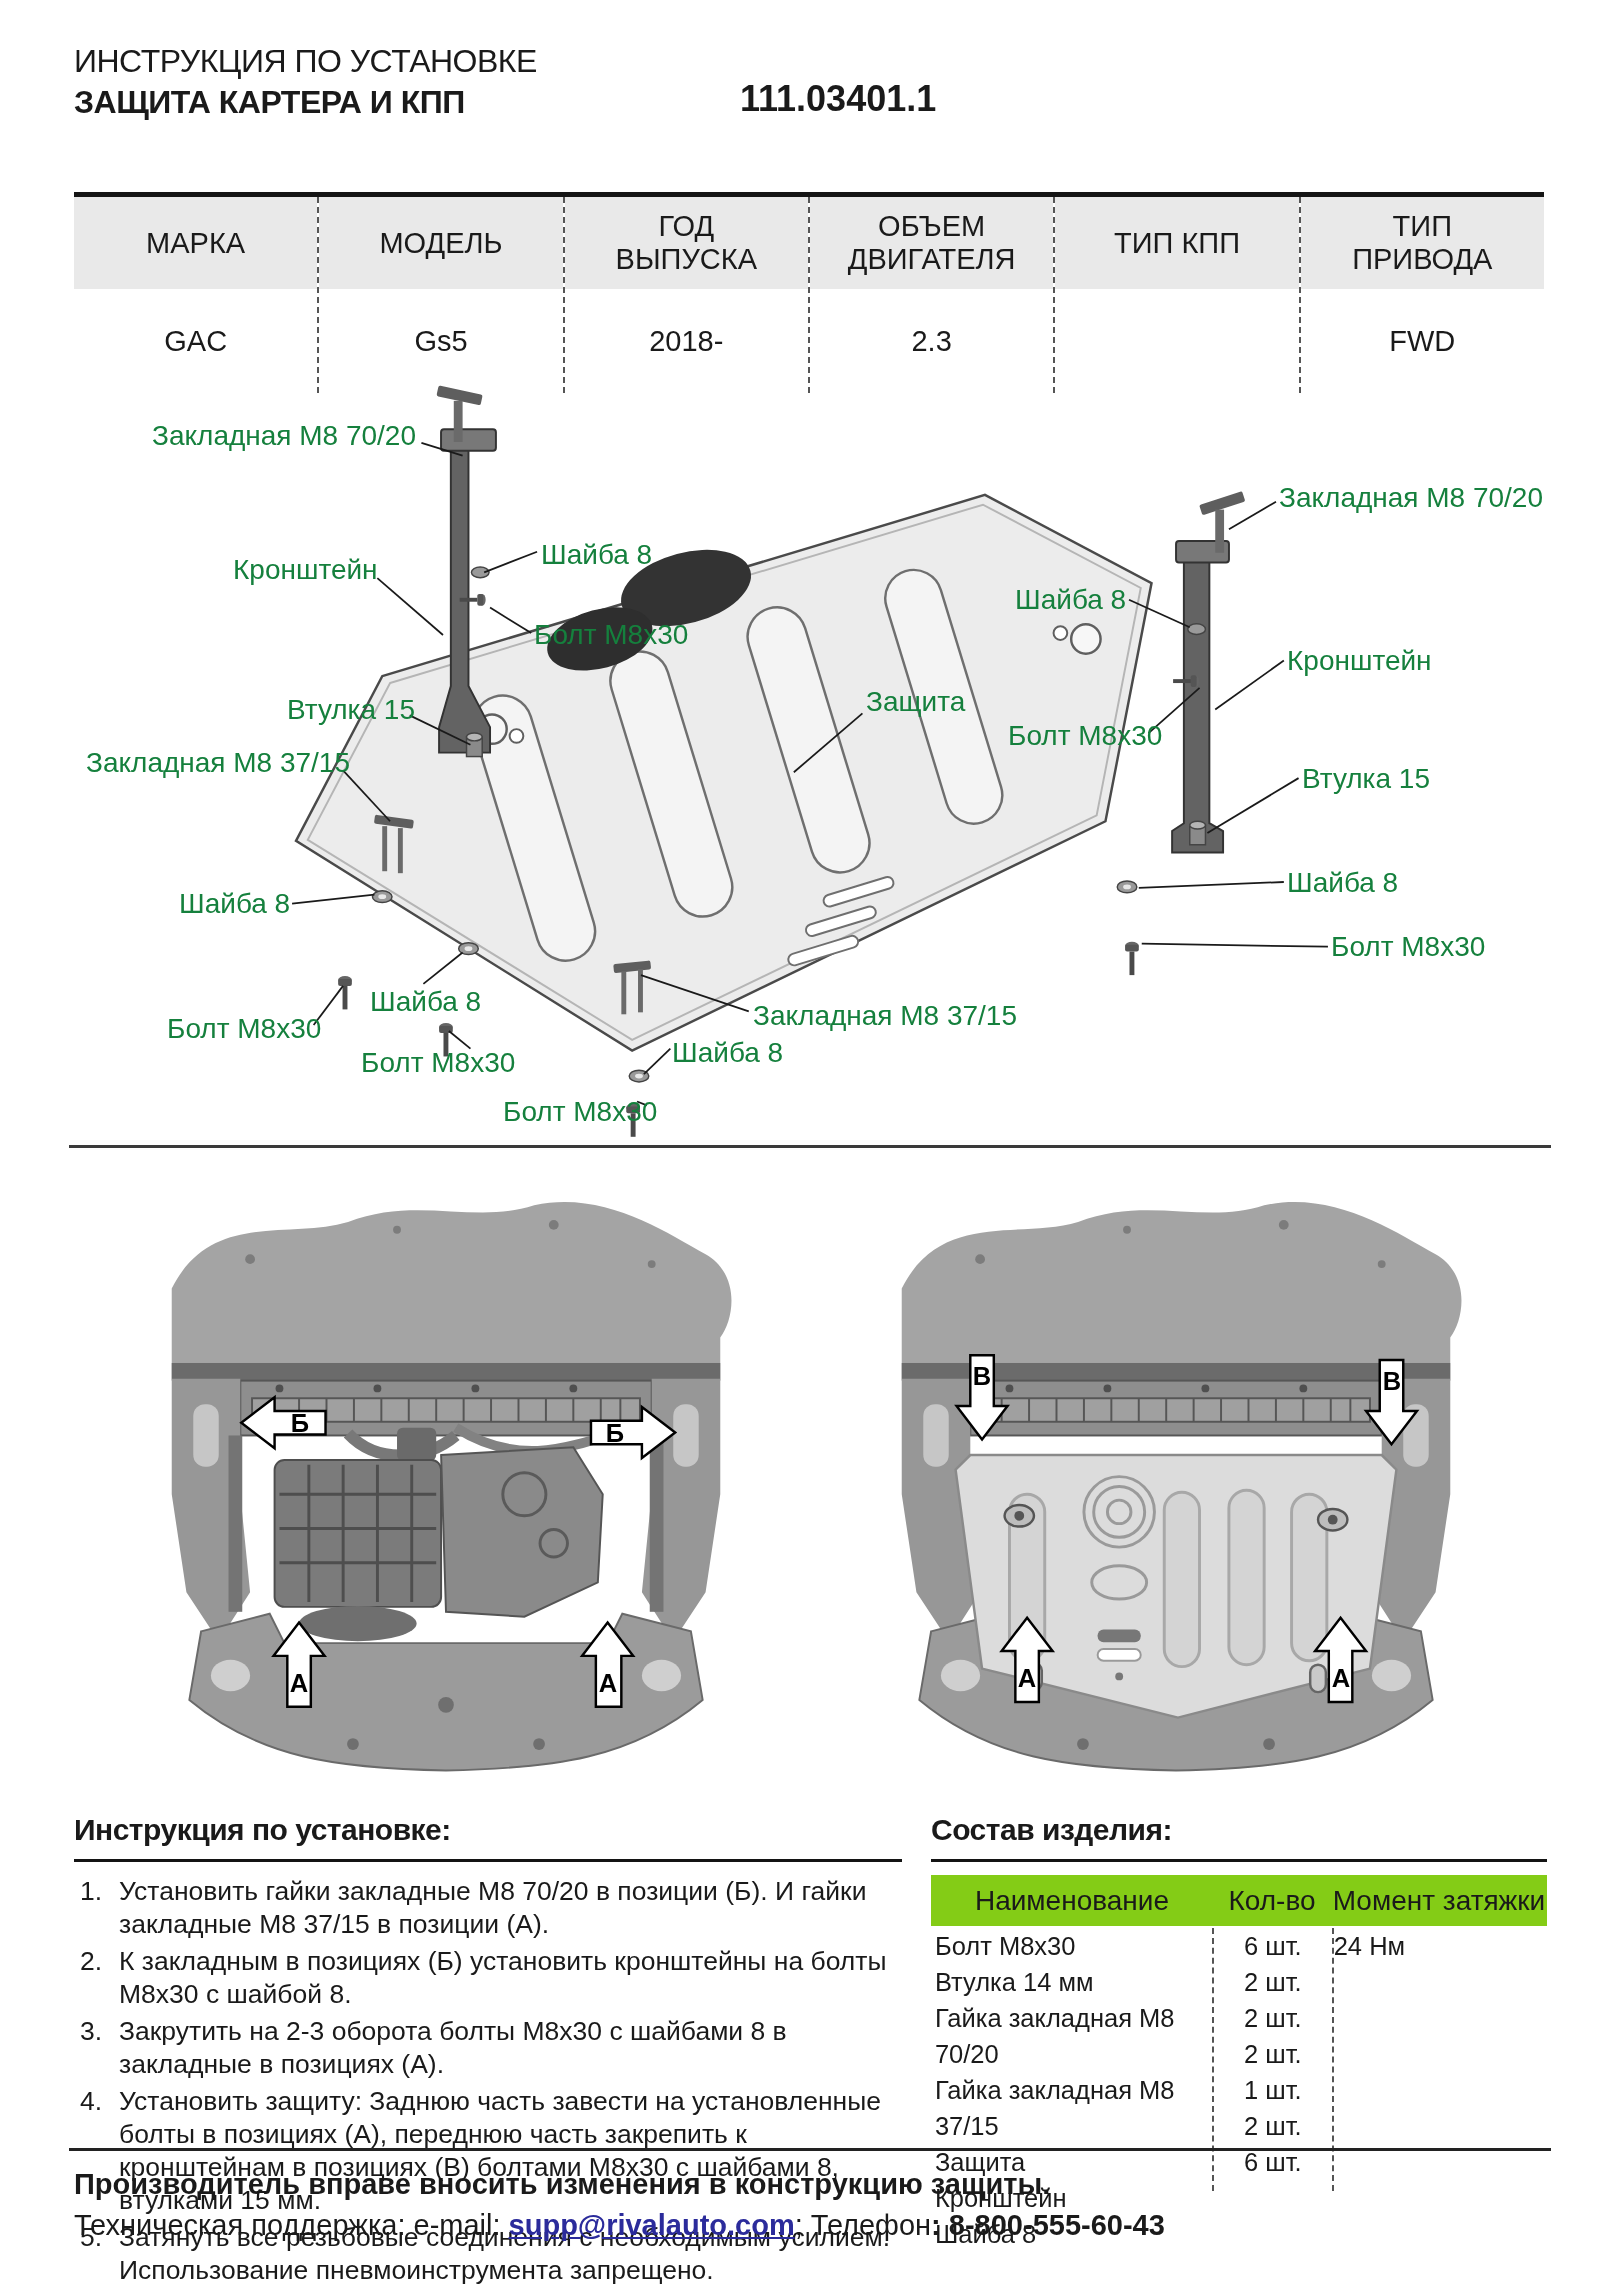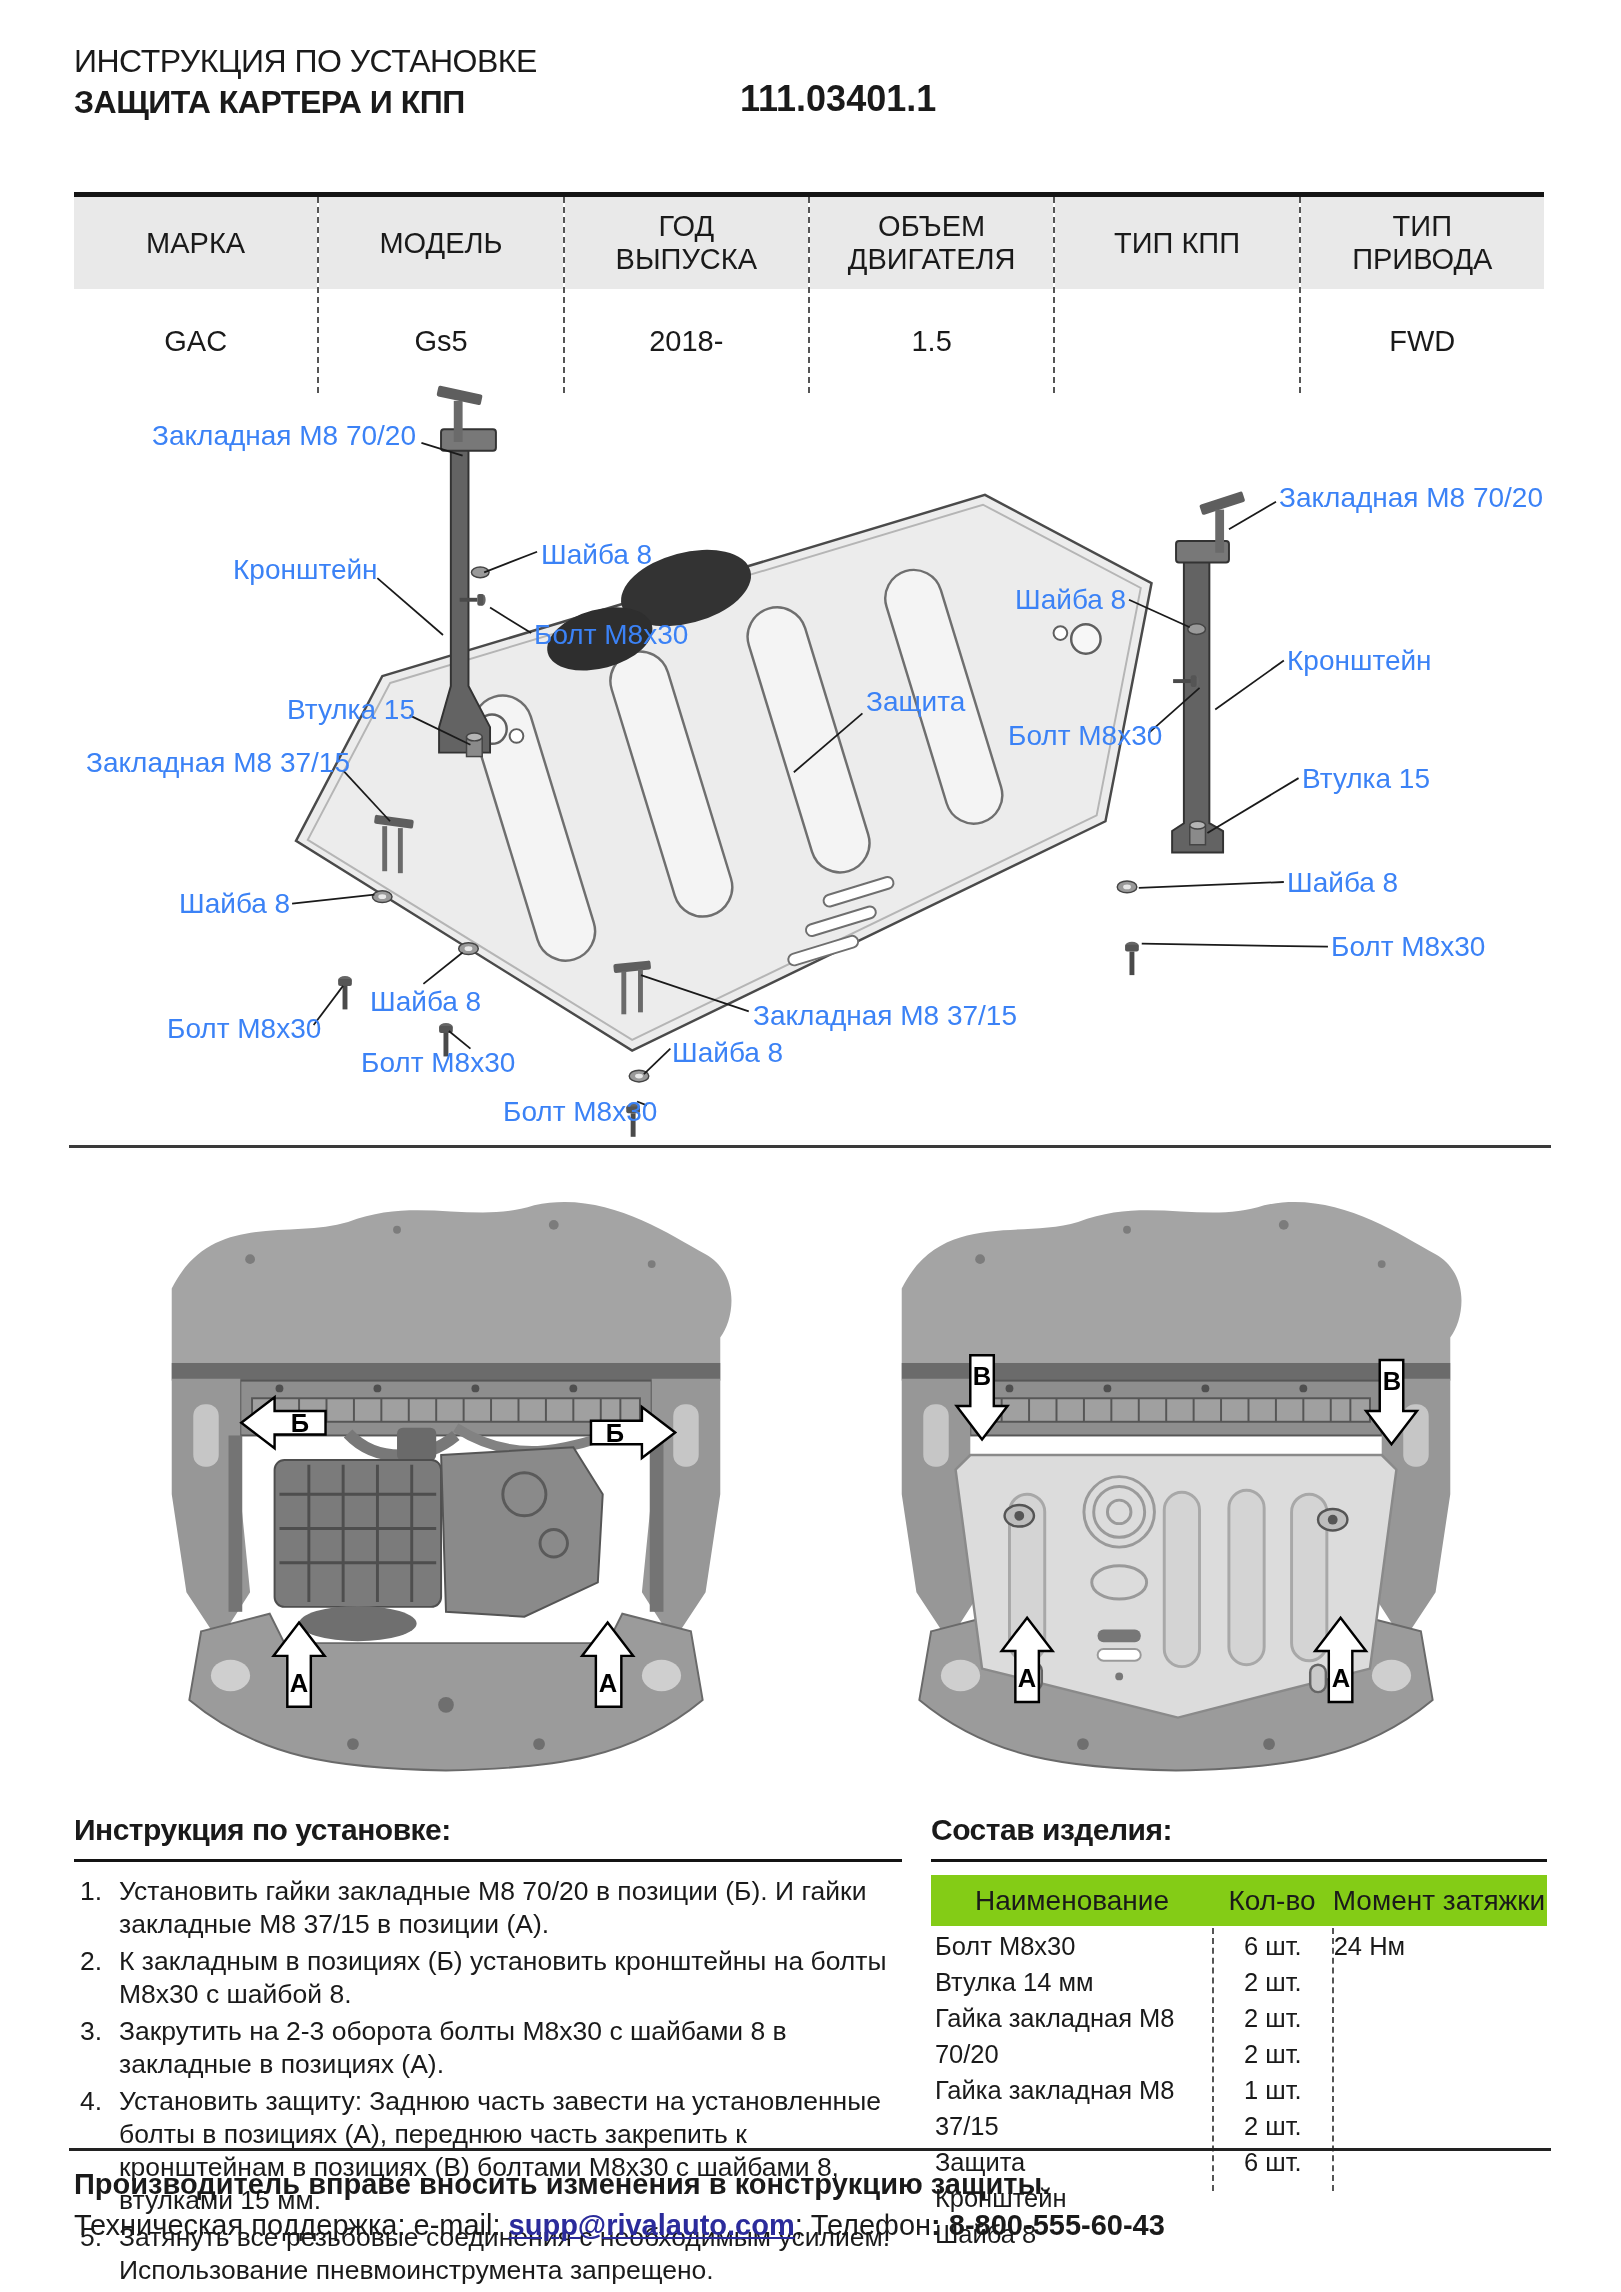--- a/index.html
+++ b/index.html
@@ -11,21 +11,21 @@
   .hdr .l2{font-weight:700;}
   .partnum{position:absolute;left:740px;top:78px;font-size:36px;font-weight:700;white-space:nowrap;}
   
   .spec{position:absolute;left:74px;top:192px;width:1470px;border-top:5.9px solid #151515;display:flex;}
   .spec-col{flex:1;border-right:2px dashed #555;}
   .spec-col:last-child{border-right:none;}
   .spec-h{height:92px;background:#e9e9e9;display:flex;align-items:center;justify-content:center;
           text-align:center;font-size:29px;white-space:pre-line;line-height:33px;}
   .spec-v{height:104px;display:flex;align-items:center;justify-content:center;font-size:29px;}
   
-  .co{position:absolute;font-size:28px;white-space:nowrap;color:#3b82f6;}
+  .co{position:absolute;font-size:28px;white-space:nowrap;color:#15803d;}
   .dsvg{position:absolute;left:0;top:0;width:1621px;height:1176px;}
   .mid-rule{position:absolute;left:69px;top:1145px;width:1482px;height:2.9px;background:#3a3a3a;}
   
   .photo{position:absolute;width:686px;height:622px;}
   .marker-letter{position:absolute;font-size:25.5px;font-weight:700;color:#000;transform:translate(-50%,-50%);}
   
   .instr{position:absolute;left:74px;top:1813px;width:828px;}
   .sec-title{font-size:30px;font-weight:700;letter-spacing:-0.5px;}
   .sec-rule{height:2.9px;background:#141414;margin-top:11.8px;margin-bottom:13.7px;}
   .instr ol{margin:0;padding:0;list-style:none;counter-reset:it;}
@@ -71,21 +71,21 @@
       <div class="spec-v">Gs5</div>
     </div>
     <div class="spec-col">
       <div class="spec-h">ГОД
 ВЫПУСКА</div>
       <div class="spec-v">2018-</div>
     </div>
     <div class="spec-col">
       <div class="spec-h">ОБЪЕМ
 ДВИГАТЕЛЯ</div>
-      <div class="spec-v">1.5</div>
+      <div class="spec-v">2.3</div>
     </div>
     <div class="spec-col">
       <div class="spec-h">ТИП КПП</div>
     </div>
     <div class="spec-col">
       <div class="spec-h">ТИП
 ПРИВОДА</div>
       <div class="spec-v">FWD</div>
     </div>
   </div>

